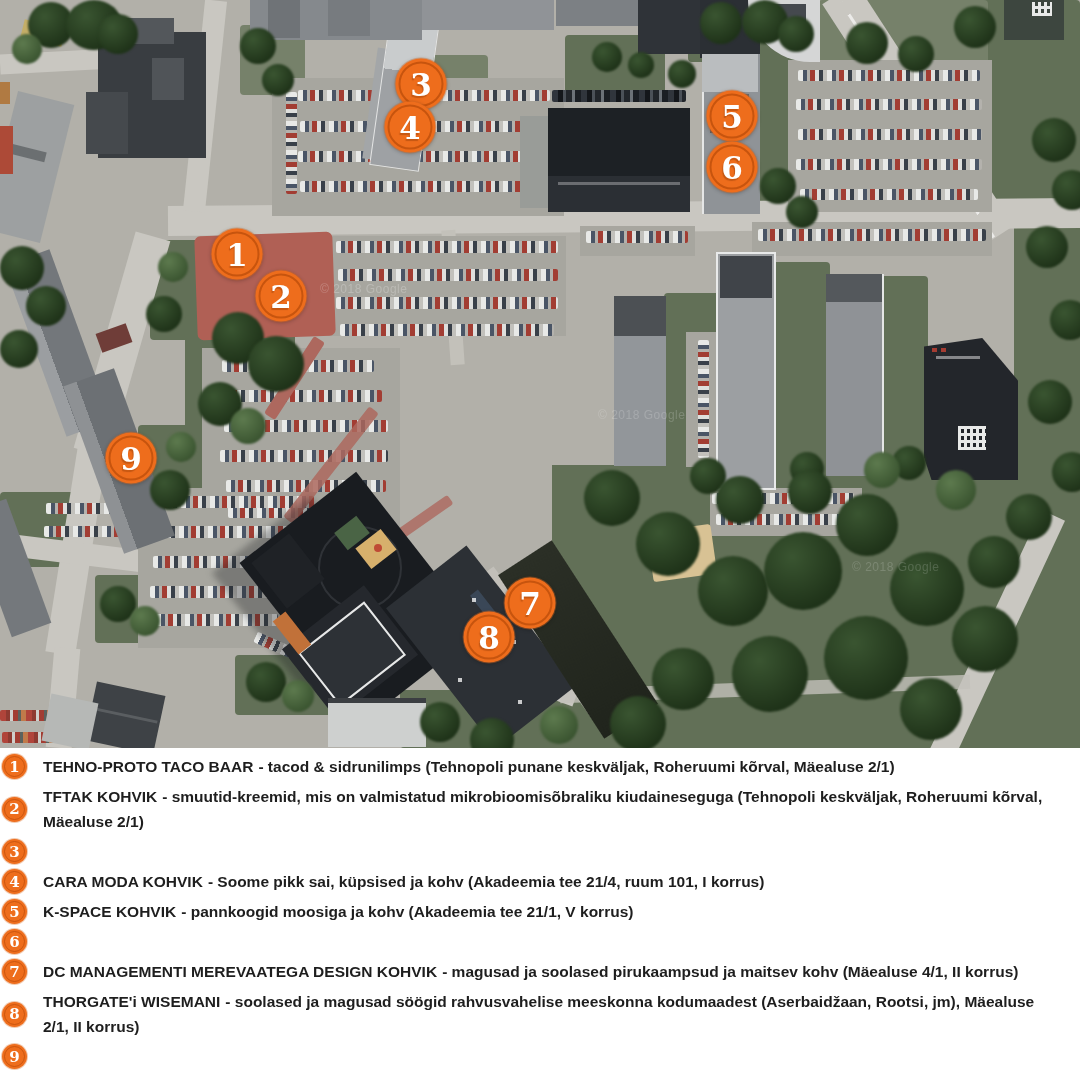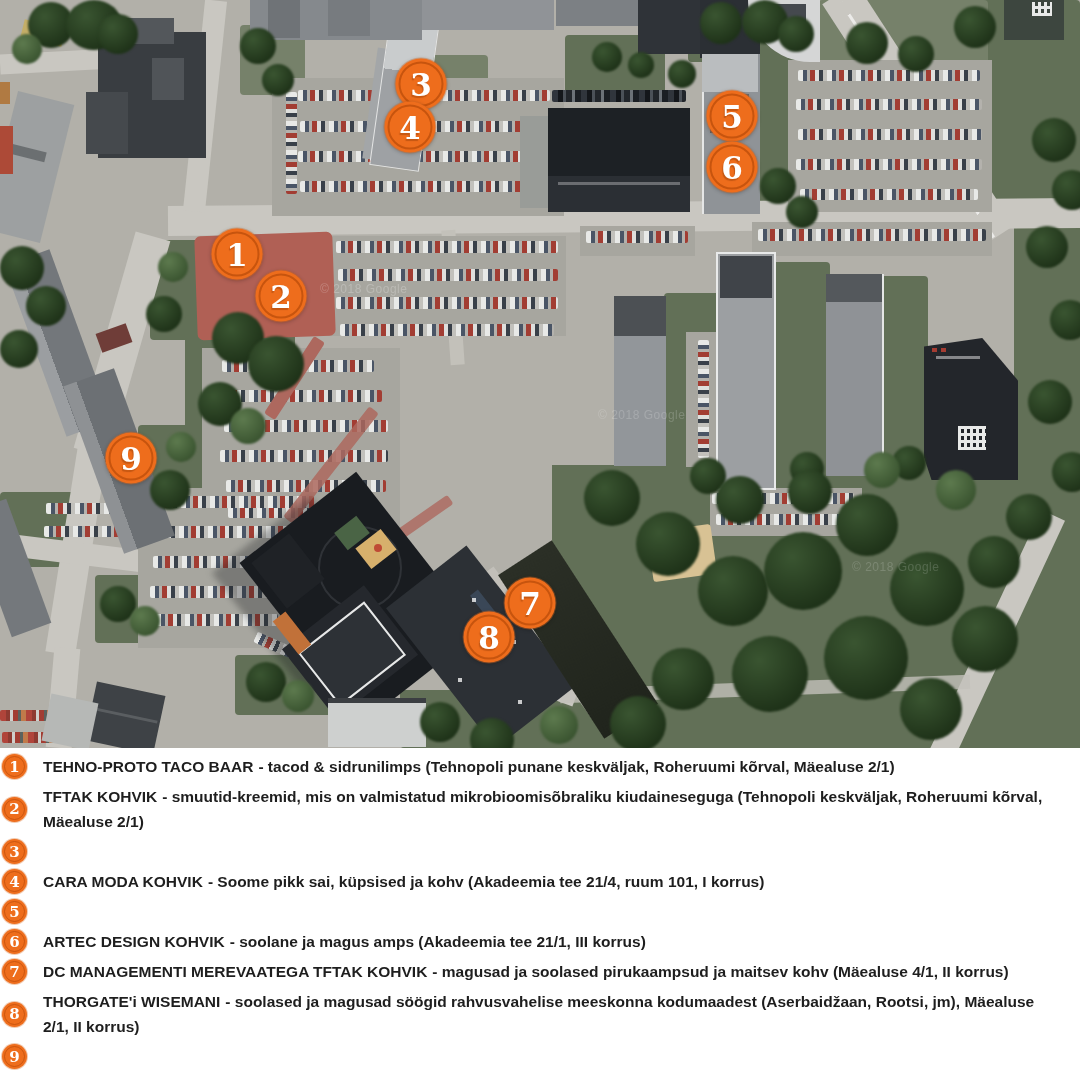--- a/index.html
+++ b/index.html
@@ -306,28 +306,28 @@
     </div>
     <div class="lrow">
       <span class="lbadge">3</span>
     </div>
     <div class="lrow">
       <span class="lbadge">4</span>
       <p class="ltxt"><span class="lname">CARA MODA KOHVIK</span><span class="ldesc">- Soome pikk sai, küpsised ja kohv (Akadeemia tee 21/4, ruum 101, I korrus)</span></p>
     </div>
     <div class="lrow">
       <span class="lbadge">5</span>
+      <p class="ltxt"><span class="lname">K-SPACE KOHVIK</span><span class="ldesc">- pannkoogid moosiga ja kohv (Akadeemia tee 21/1, V korrus)</span></p>
     </div>
     <div class="lrow">
       <span class="lbadge">6</span>
-      <p class="ltxt"><span class="lname">ARTEC DESIGN KOHVIK</span><span class="ldesc">- soolane ja magus amps (Akadeemia tee 21/1, III korrus)</span></p>
     </div>
     <div class="lrow">
       <span class="lbadge">7</span>
-      <p class="ltxt"><span class="lname">DC MANAGEMENTI MEREVAATEGA TFTAK KOHVIK</span><span class="ldesc">- magusad ja soolased pirukaampsud ja maitsev kohv (Mäealuse 4/1, II korrus)</span></p>
+      <p class="ltxt"><span class="lname">DC MANAGEMENTI MEREVAATEGA DESIGN KOHVIK</span><span class="ldesc">- magusad ja soolased pirukaampsud ja maitsev kohv (Mäealuse 4/1, II korrus)</span></p>
     </div>
     <div class="lrow">
       <span class="lbadge">8</span>
       <p class="ltxt"><span class="lname">THORGATE'i WISEMANI</span><span class="ldesc">- soolased ja magusad söögid rahvusvahelise meeskonna kodumaadest (Aserbaidžaan, Rootsi, jm), Mäealuse 2/1, II korrus)</span></p>
     </div>
     <div class="lrow">
       <span class="lbadge">9</span>
     </div>
   </div>
 </div>

